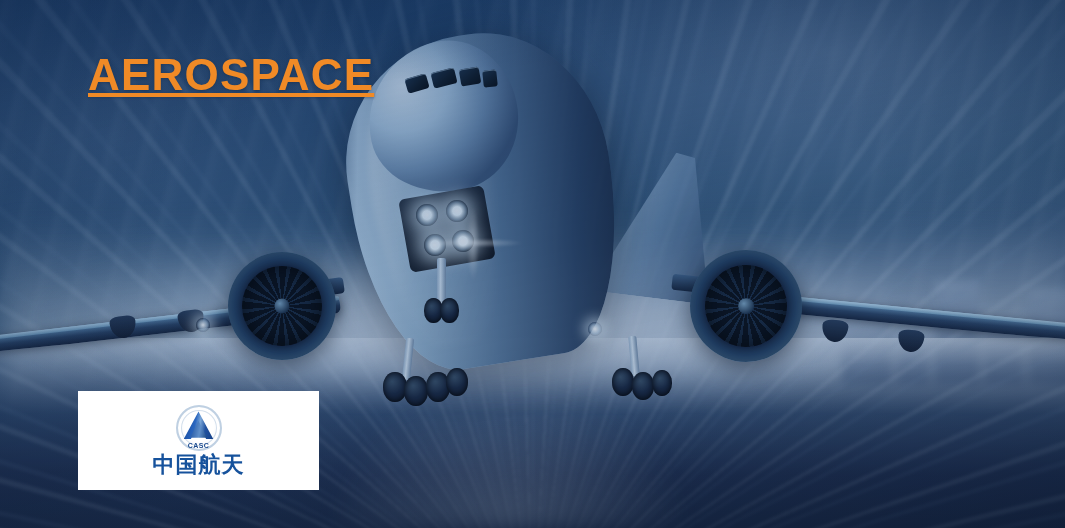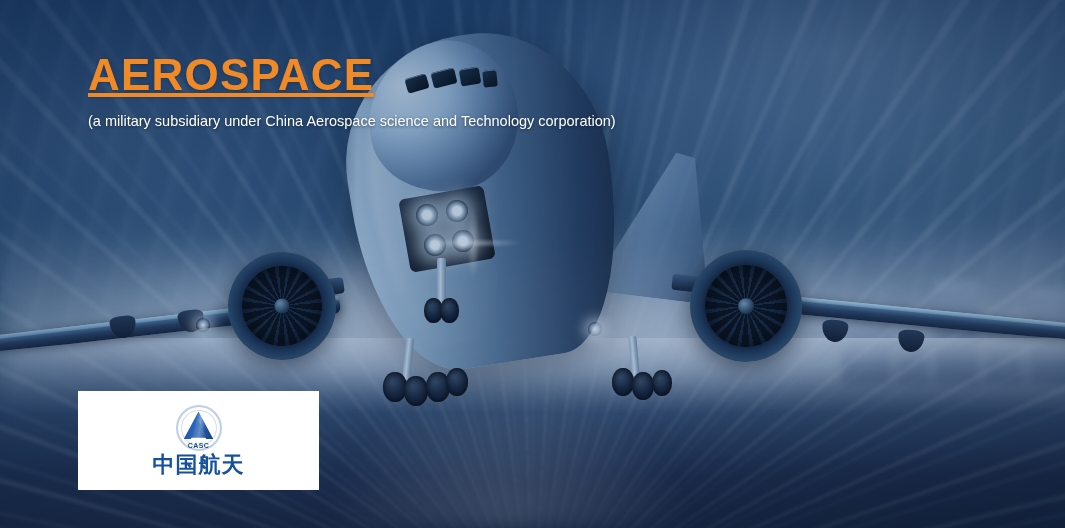--- a/index.html
+++ b/index.html
@@ -458,21 +458,20 @@
 
     <div class="gear-glow" style="left:196px; top:318px;"></div>
     <div class="gear-glow" style="left:588px; top:322px;"></div>
   </div>
 
   <div class="color-wash"></div>
   <div class="vignette"></div>
 
   <div class="copy">
     <h1 class="headline">AEROSPACE</h1>
-    <p class="subline second">(a military subsidiary under China Aerospace science and Technology corporation)</p>
   </div>
 
   <div class="logo-card">
     <div class="casc-mark">
       <div class="casc-ring"></div>
       <div class="casc-arrow"></div>
       <div class="casc-arrow-inner"></div>
       <div class="casc-text">CASC</div>
     </div>
     <div class="casc-cn">中国航天</div>

